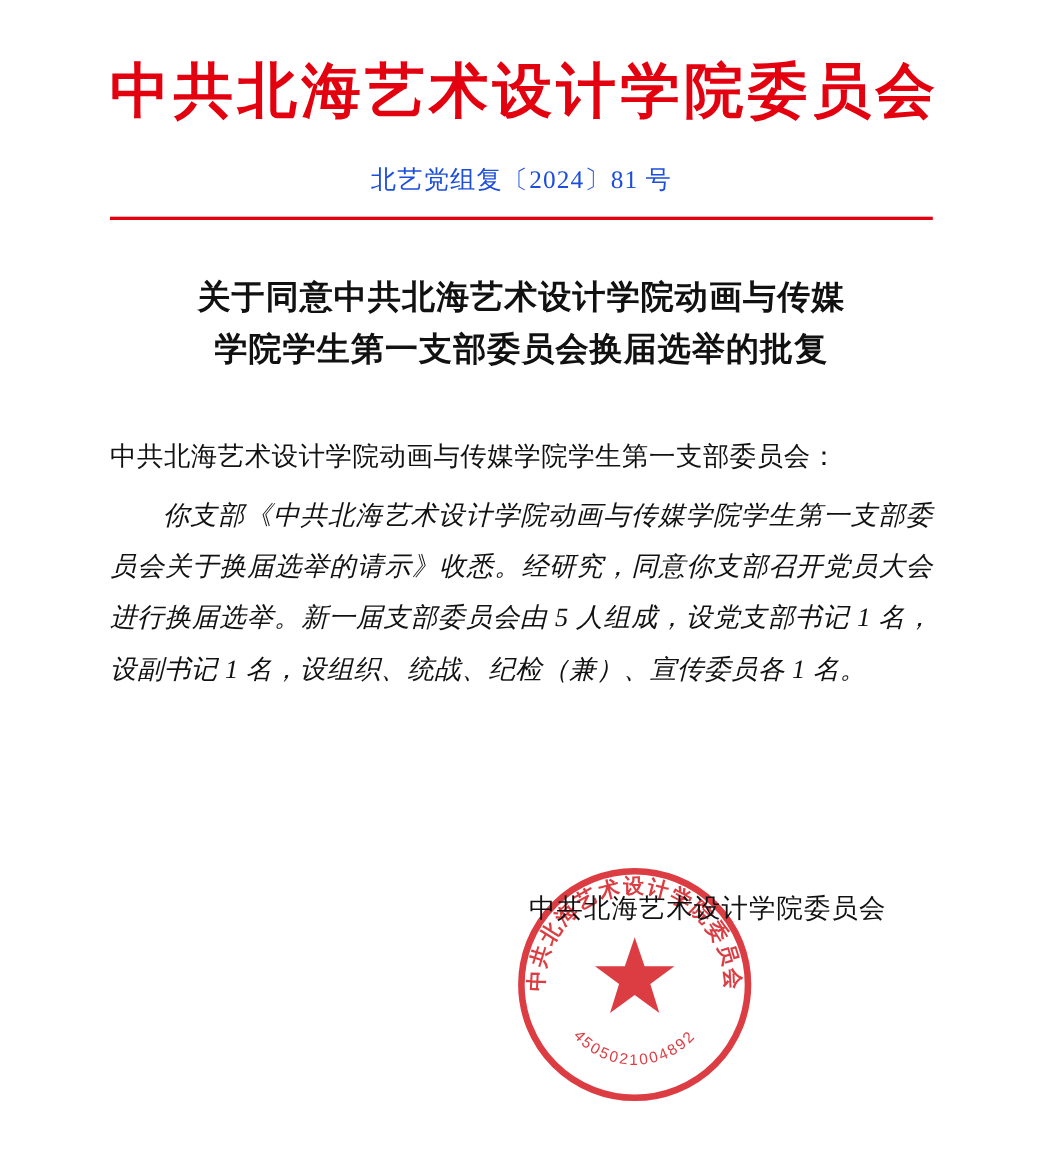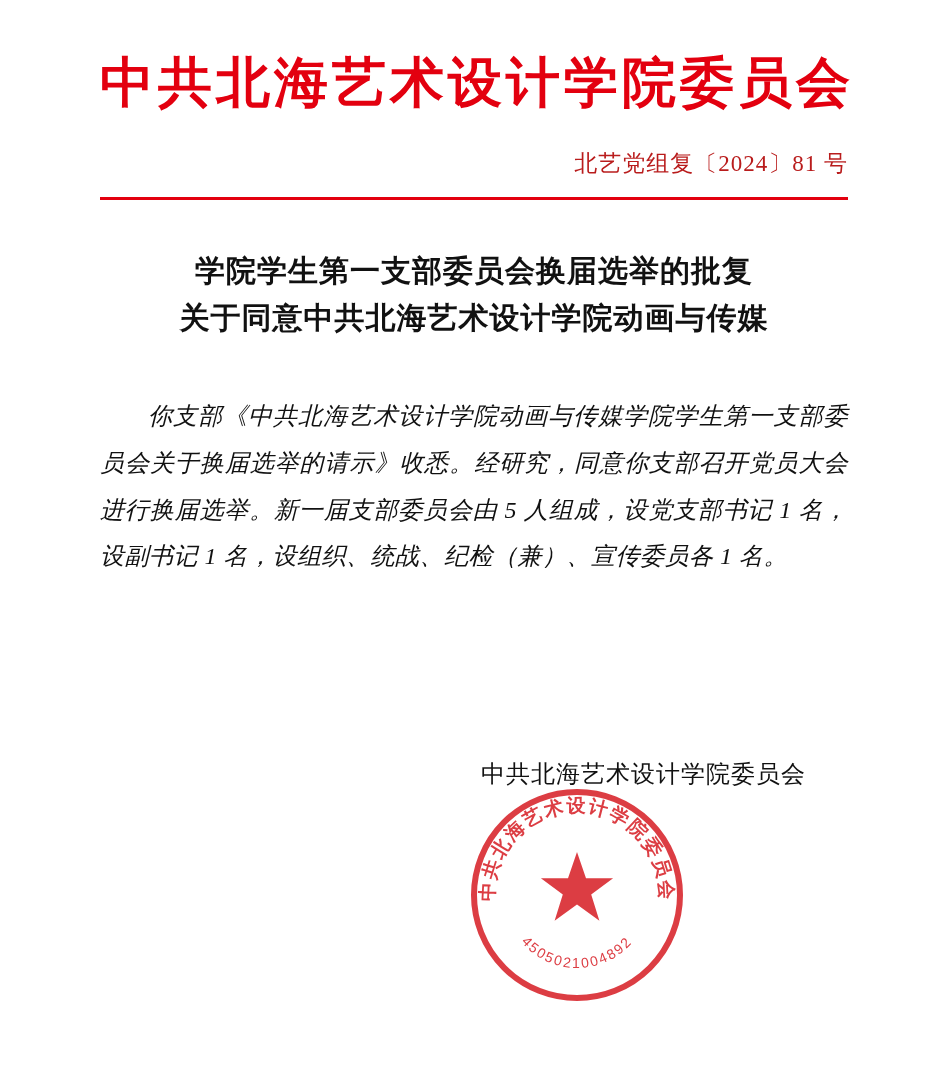--- a/index.html
+++ b/index.html
@@ -33,25 +33,25 @@
     color: #e3000f;
     font-weight: bold;
     font-size: 54px;
     letter-spacing: 4px;
     line-height: 1.15;
     white-space: nowrap;
     font-family: "Liberation Serif", "DejaVu Serif", serif;
   }
 
   .doc-number {
-    text-align: right;
+    text-align: center;
     font-size: 23px;
     letter-spacing: 1px;
     margin-top: 34px;
-    color: #b91c1c;
+    color: #1d4ed8;
   }
 
   .red-rule {
     margin-top: 18px;
     height: 3px;
     background: #e3000f;
     width: 100%;
   }
 
   
@@ -118,25 +118,26 @@
 
   <div class="masthead">
     <div class="masthead-title">中共北海艺术设计学院委员会</div>
   </div>
 
   <div class="doc-number">北艺党组复〔2024〕81 号</div>
 
   <div class="red-rule"></div>
 
   <div class="doc-title">
+    <span class="line">关于同意中共北海艺术设计学院动画与传媒</span>
     <span class="line">学院学生第一支部委员会换届选举的批复</span>
-    <span class="line">关于同意中共北海艺术设计学院动画与传媒</span>
   </div>
 
   <div class="body-text">
+    <p>中共北海艺术设计学院动画与传媒学院学生第一支部委员会：</p>
     <p class="indent gap">你支部《中共北海艺术设计学院动画与传媒学院学生第一支部委员会关于换届选举的请示》收悉。经研究，同意你支部召开党员大会进行换届选举。新一届支部委员会由 5 人组成，设党支部书记 1 名，设副书记 1 名，设组织、统战、纪检（兼）、宣传委员各 1 名。</p>
   </div>
 
   <div class="signature">
     <div>中共北海艺术设计学院委员会</div>
   </div>
 
   <div class="seal">
     <svg viewBox="0 0 218 218" width="218" height="218" xmlns="http://www.w3.org/2000/svg">
       <defs>

